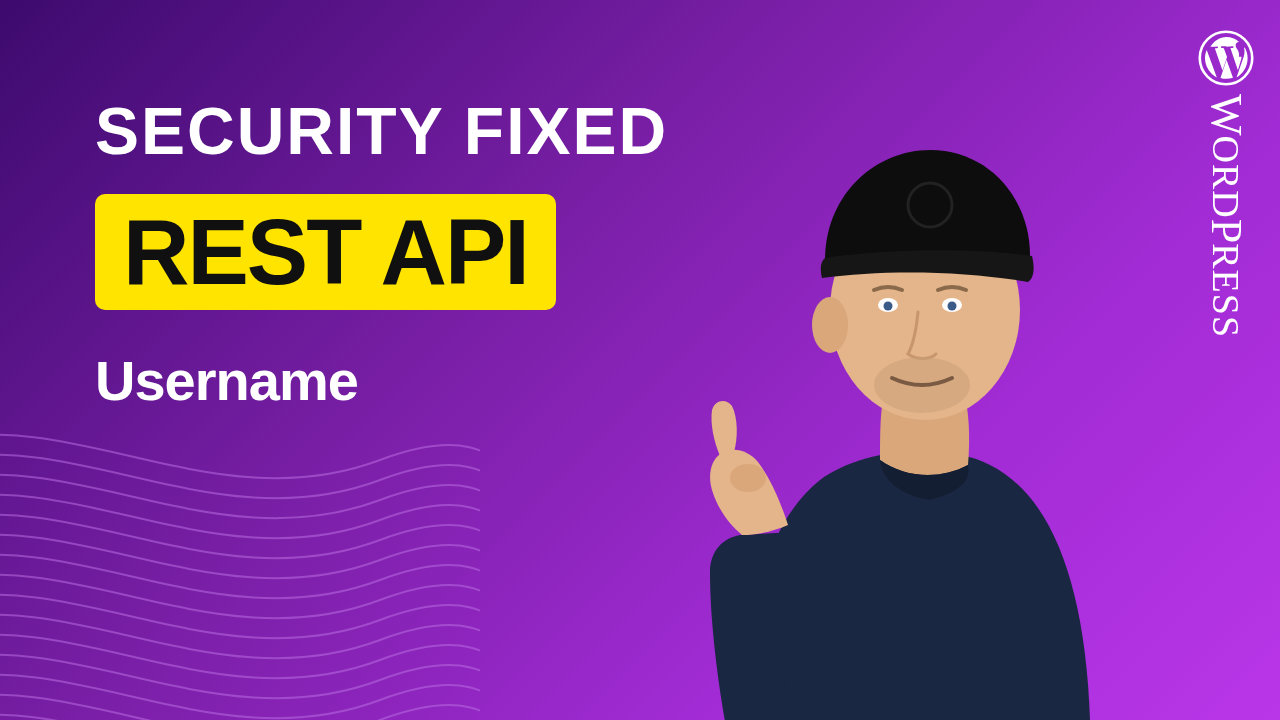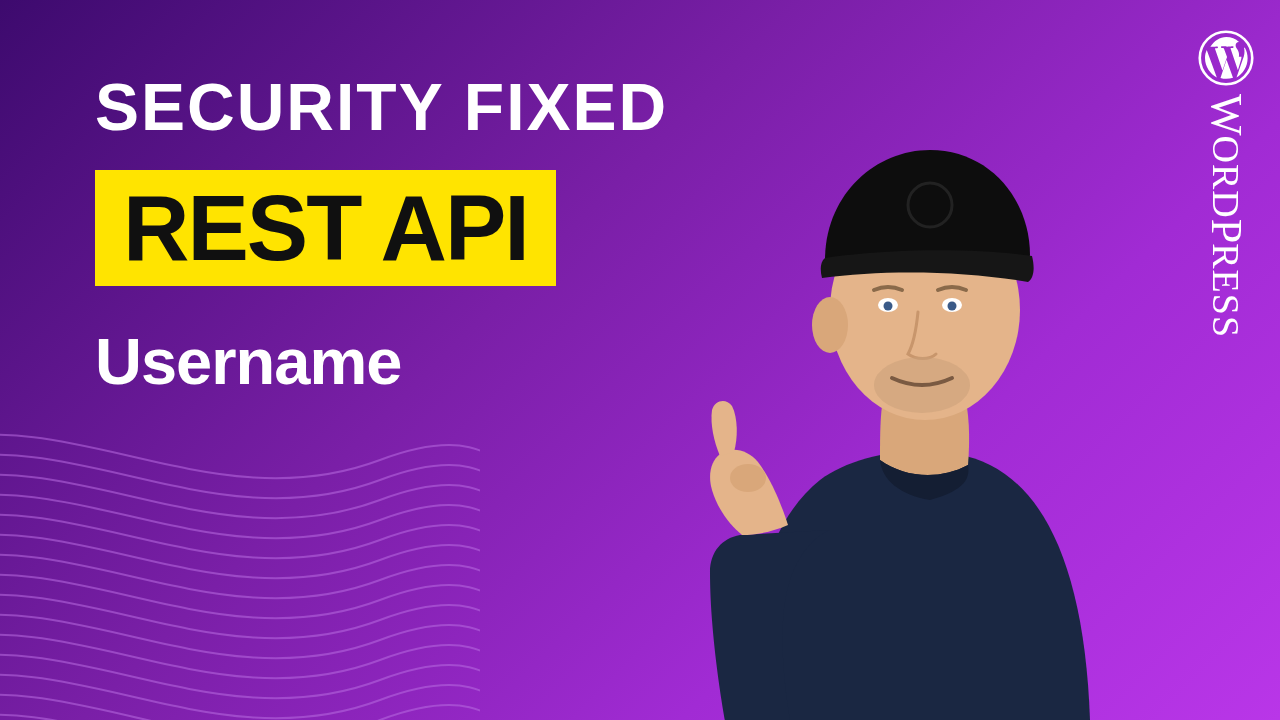--- a/index.html
+++ b/index.html
@@ -23,21 +23,21 @@
     fill: none;
     stroke: #b86be0;
     stroke-width: 2;
     opacity: 0.55;
   }
 
   
   .text-block {
     position: absolute;
     left: 95px;
-    top: 74px;
+    top: 98px;
     display: flex;
     flex-direction: column;
   }
 
   .line1 {
     font-family: 'Arial Narrow', Impact, 'Arial Black', sans-serif;
     font-weight: 800;
     font-stretch: condensed;
     font-size: 66px;
     letter-spacing: 2px;
@@ -53,26 +53,27 @@
     color: #101010;
     font-family: 'Arial Black', Impact, sans-serif;
     font-weight: 900;
     font-size: 92px;
     letter-spacing: -2px;
     padding: 12px 28px 12px 28px;
     text-transform: uppercase;
     line-height: 1;
     width: fit-content;
     margin-bottom: 40px;
+    border-radius: 10px;
   }
 
   .line3 {
     font-family: 'Arial Black', 'Helvetica Neue', Arial, sans-serif;
     font-weight: 900;
-    font-size: 65px;
+    font-size: 56px;
     color: #ffffff;
     line-height: 1.12;
     letter-spacing: -1px;
   }
 
   
   .wp-logo {
     position: absolute;
     right: 26px;
     top: 30px;

